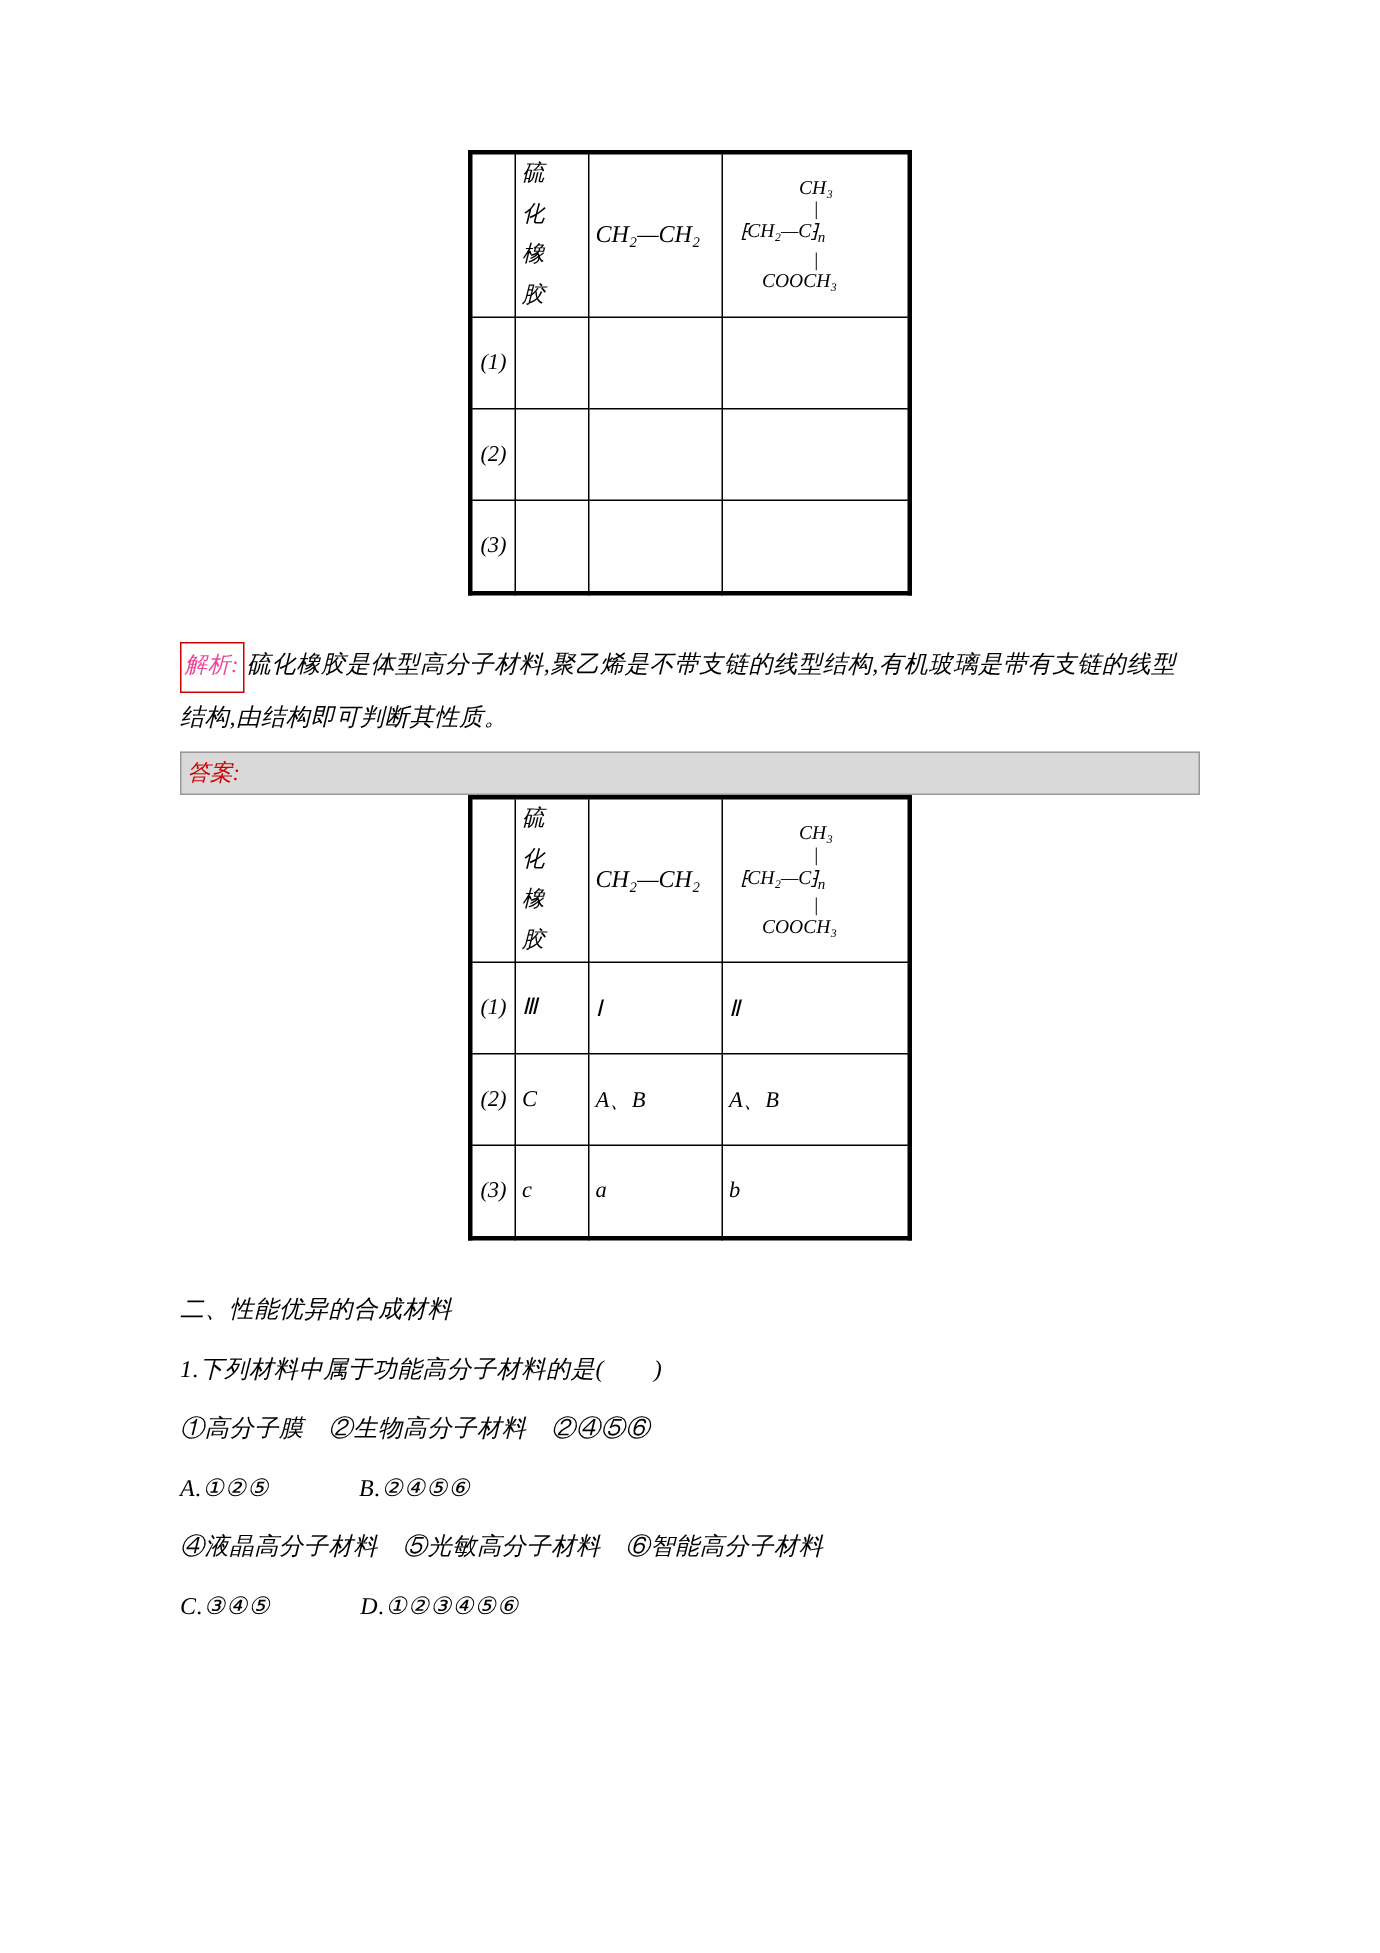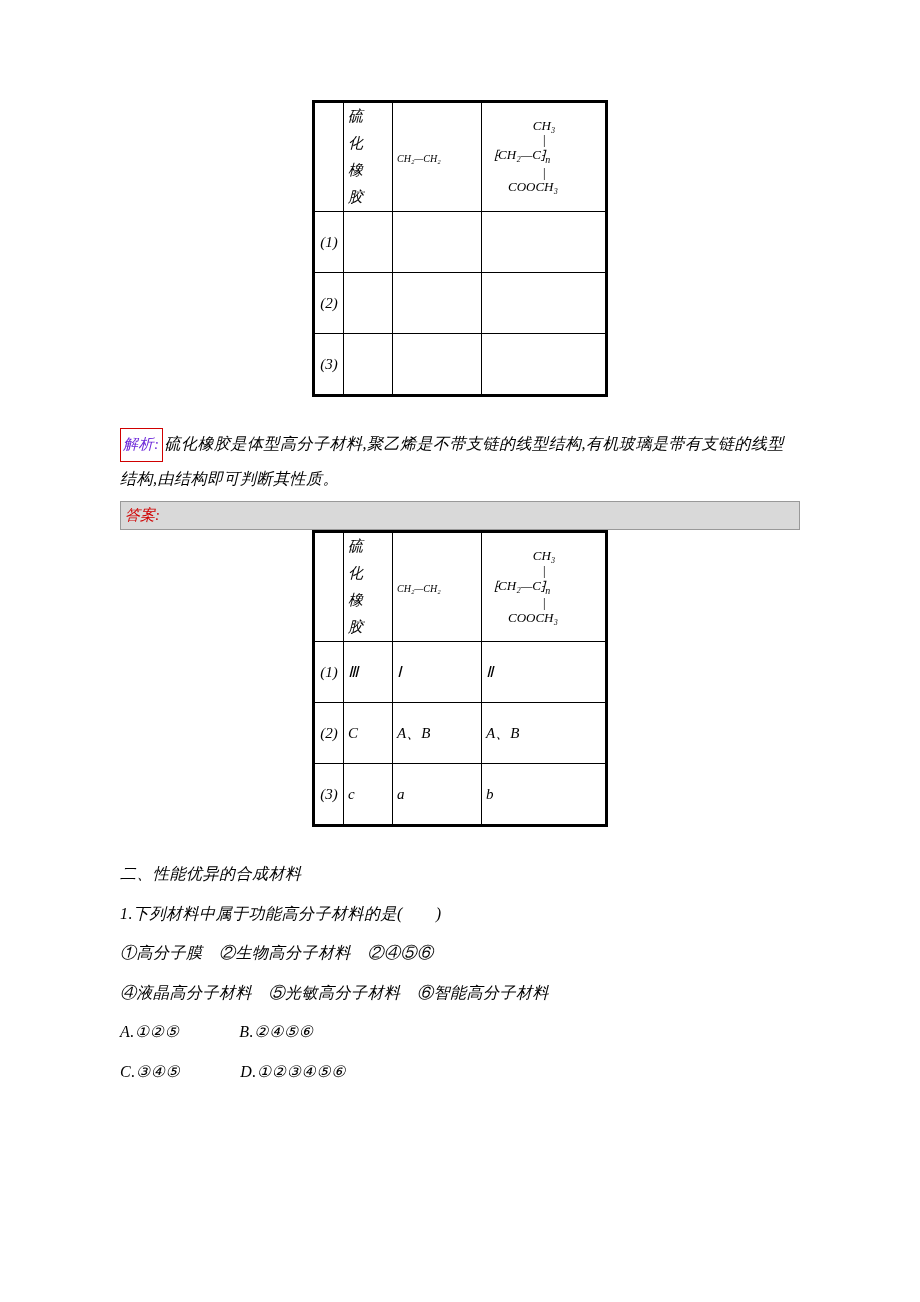--- a/index.html
+++ b/index.html
@@ -37,21 +37,21 @@
   .para {
     font-size: 16px;
     line-height: 2.1;
     margin: 6px 0;
     color: #000;
     letter-spacing: 0.5px;
   }
   .tag-box {
     display: inline-block;
     border: 1px solid #d00000;
-    color: #6d28d9;
+    color: #ec4899;
     padding: 0 2px;
     font-size: 15px;
     margin-right: 2px;
   }
   .answer-bar {
     width: 100%;
     background: #d9d9d9;
     border: 1px solid #999;
     box-sizing: border-box;
     padding: 4px 4px;
@@ -60,21 +60,21 @@
     margin: 6px 0 0 0;
   }
   .options {
     font-size: 16px;
     line-height: 2.1;
     letter-spacing: 0.5px;
   }
   .opt-gap { display: inline-block; width: 60px; }
   .formula {
     font-family: "Times New Roman", serif;
-    font-size: 10px;
+    font-size: 16px;
   }
   .struct {
     font-family: "Times New Roman", serif;
     font-size: 13px;
     line-height: 1.15;
     display: inline-block;
     text-align: center;
   }
   .struct-row { white-space: nowrap; }
   .sub { vertical-align: sub; font-size: 10px; }
@@ -165,21 +165,21 @@
         <td class="col3">a</td>
         <td class="col4">b</td>
       </tr>
     </tbody>
   </table>
 
   <p class="para" style="margin-top:24px;">二、性能优异的合成材料</p>
 
   <p class="para">1.下列材料中属于功能高分子材料的是(　　)</p>
   <p class="para">①高分子膜　②生物高分子材料　②④⑤⑥</p>
-  <p class="para">④液晶高分子材料　⑤光敏高分子材料　⑥智能高分子材料</p>
   <p class="para options">
     <span>A.①②⑤</span><span class="opt-gap"></span><span>B.②④⑤⑥</span>
   </p>
+  <p class="para">④液晶高分子材料　⑤光敏高分子材料　⑥智能高分子材料</p>
   <p class="para options">
     <span>C.③④⑤</span><span class="opt-gap"></span><span>D.①②③④⑤⑥</span>
   </p>
 
 </div>
 
 </body></html>

